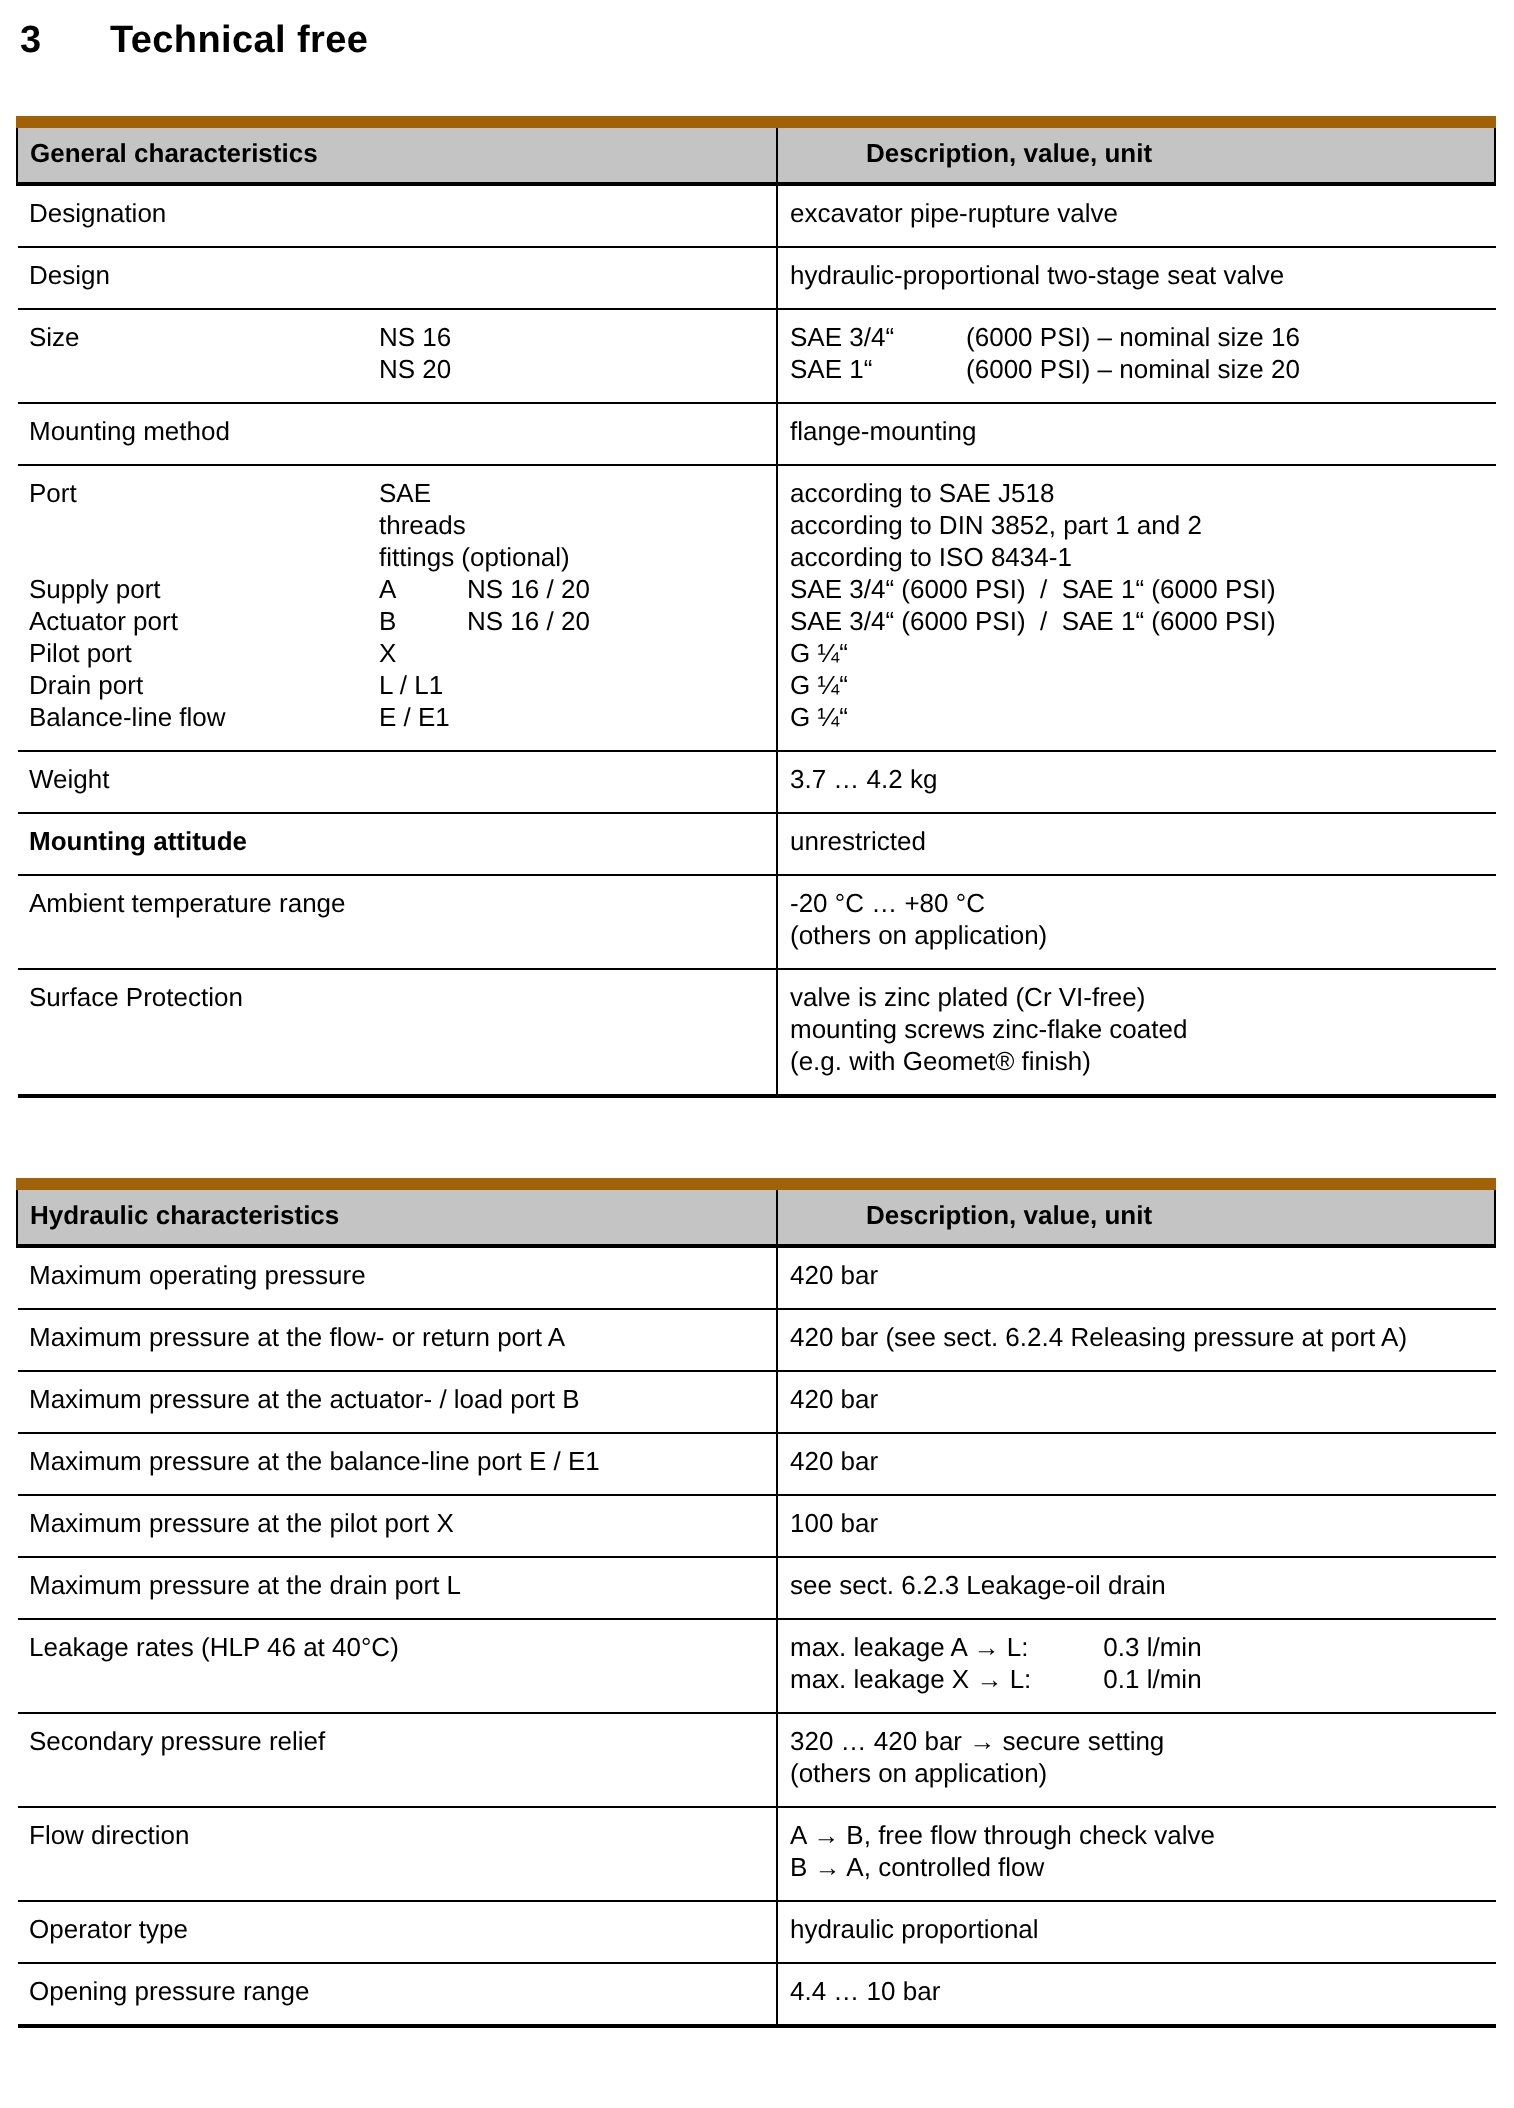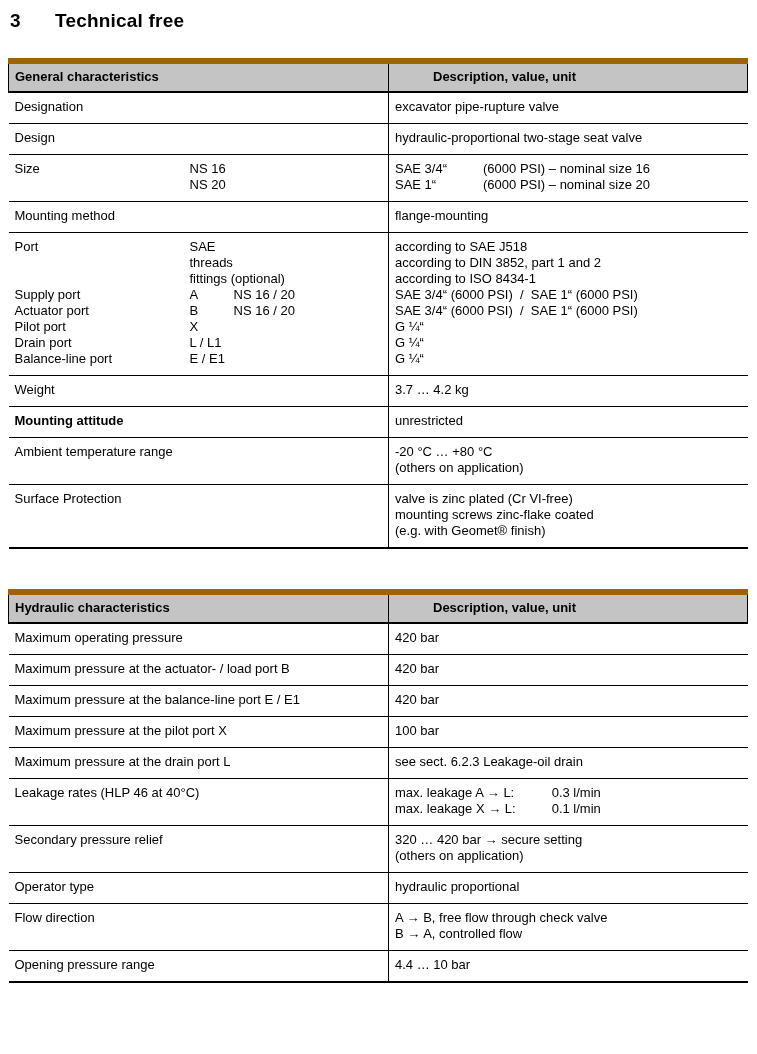--- a/index.html
+++ b/index.html
@@ -131,21 +131,21 @@
 
   <tr class="data-row">
     <td class="cell-left">
               <div class="lline"><span class="lc1">Port</span><span class="lc2">SAE</span></div>
               <div class="lline"><span class="lc1">&nbsp;</span><span class="lc2">threads</span></div>
               <div class="lline"><span class="lc1">&nbsp;</span><span class="lc2">fittings (optional)</span></div>
               <div class="lline"><span class="lc1">Supply port</span><span class="lc2">A</span><span class="lc3">NS 16 / 20</span></div>
               <div class="lline"><span class="lc1">Actuator port</span><span class="lc2">B</span><span class="lc3">NS 16 / 20</span></div>
               <div class="lline"><span class="lc1">Pilot port</span><span class="lc2">X</span></div>
               <div class="lline"><span class="lc1">Drain port</span><span class="lc2">L / L1</span></div>
-              <div class="lline"><span class="lc1">Balance-line port</span><span class="lc2">E / E1</span></div>
+              <div class="lline"><span class="lc1">Balance-line flow</span><span class="lc2">E / E1</span></div>
             </td>
     <td class="cell-right">
               <div class="rgrid">
                 <span class="rfull">according to SAE J518</span>
                 <span class="rfull">according to DIN 3852, part 1 and 2</span>
                 <span class="rfull">according to ISO 8434-1</span>
                 <span class="rfull">SAE 3/4“ (6000 PSI)  /  SAE 1“ (6000 PSI)</span>
                 <span class="rfull">SAE 3/4“ (6000 PSI)  /  SAE 1“ (6000 PSI)</span>
                 <span class="rfull">G ¼“</span>
                 <span class="rfull">G ¼“</span>
@@ -215,20 +215,30 @@
     <td class="cell-left">
               <div class="lline single" style="white-space: normal;"><span class="lc1 auto">Maximum operating pressure</span></div>
             </td>
     <td class="cell-right">
               <div class="rgrid">
                 <span class="rfull">420 bar</span>
               </div>
             </td>
   </tr>
 
+  <tr class="data-row">
+    <td class="cell-left">
+              <div class="lline single" style="white-space: normal;"><span class="lc1 auto">Maximum pressure at the flow- or return port A</span></div>
+            </td>
+    <td class="cell-right">
+              <div class="rgrid">
+                <span class="rfull">420 bar (see sect. 6.2.4 Releasing pressure at port A)</span>
+              </div>
+            </td>
+  </tr>
 
   <tr class="data-row">
     <td class="cell-left">
               <div class="lline single" style="white-space: normal;"><span class="lc1 auto">Maximum pressure at the actuator- / load port B</span></div>
             </td>
     <td class="cell-right">
               <div class="rgrid">
                 <span class="rfull">420 bar</span>
               </div>
             </td>
@@ -289,37 +299,37 @@
     <td class="cell-right">
               <div class="rgrid">
                 <span class="rfull">320 … 420 bar → secure setting</span>
                 <span class="rfull">(others on application)</span>
               </div>
             </td>
   </tr>
 
   <tr class="data-row">
     <td class="cell-left">
-              <div class="lline single" style="white-space: normal;"><span class="lc1 auto">Operator type</span></div>
-            </td>
-    <td class="cell-right">
-              <div class="rgrid">
-                <span class="rfull">hydraulic proportional</span>
-              </div>
-            </td>
-  </tr>
-
-  <tr class="data-row">
-    <td class="cell-left">
               <div class="lline single" style="white-space: normal;"><span class="lc1 auto">Flow direction</span></div>
             </td>
     <td class="cell-right">
               <div class="rgrid">
                 <span class="rfull">A → B, free flow through check valve</span>
                 <span class="rfull">B → A, controlled flow</span>
+              </div>
+            </td>
+  </tr>
+
+  <tr class="data-row">
+    <td class="cell-left">
+              <div class="lline single" style="white-space: normal;"><span class="lc1 auto">Operator type</span></div>
+            </td>
+    <td class="cell-right">
+              <div class="rgrid">
+                <span class="rfull">hydraulic proportional</span>
               </div>
             </td>
   </tr>
 
   <tr class="data-row">
     <td class="cell-left">
               <div class="lline single" style="white-space: normal;"><span class="lc1 auto">Opening pressure range</span></div>
             </td>
     <td class="cell-right">
               <div class="rgrid">

